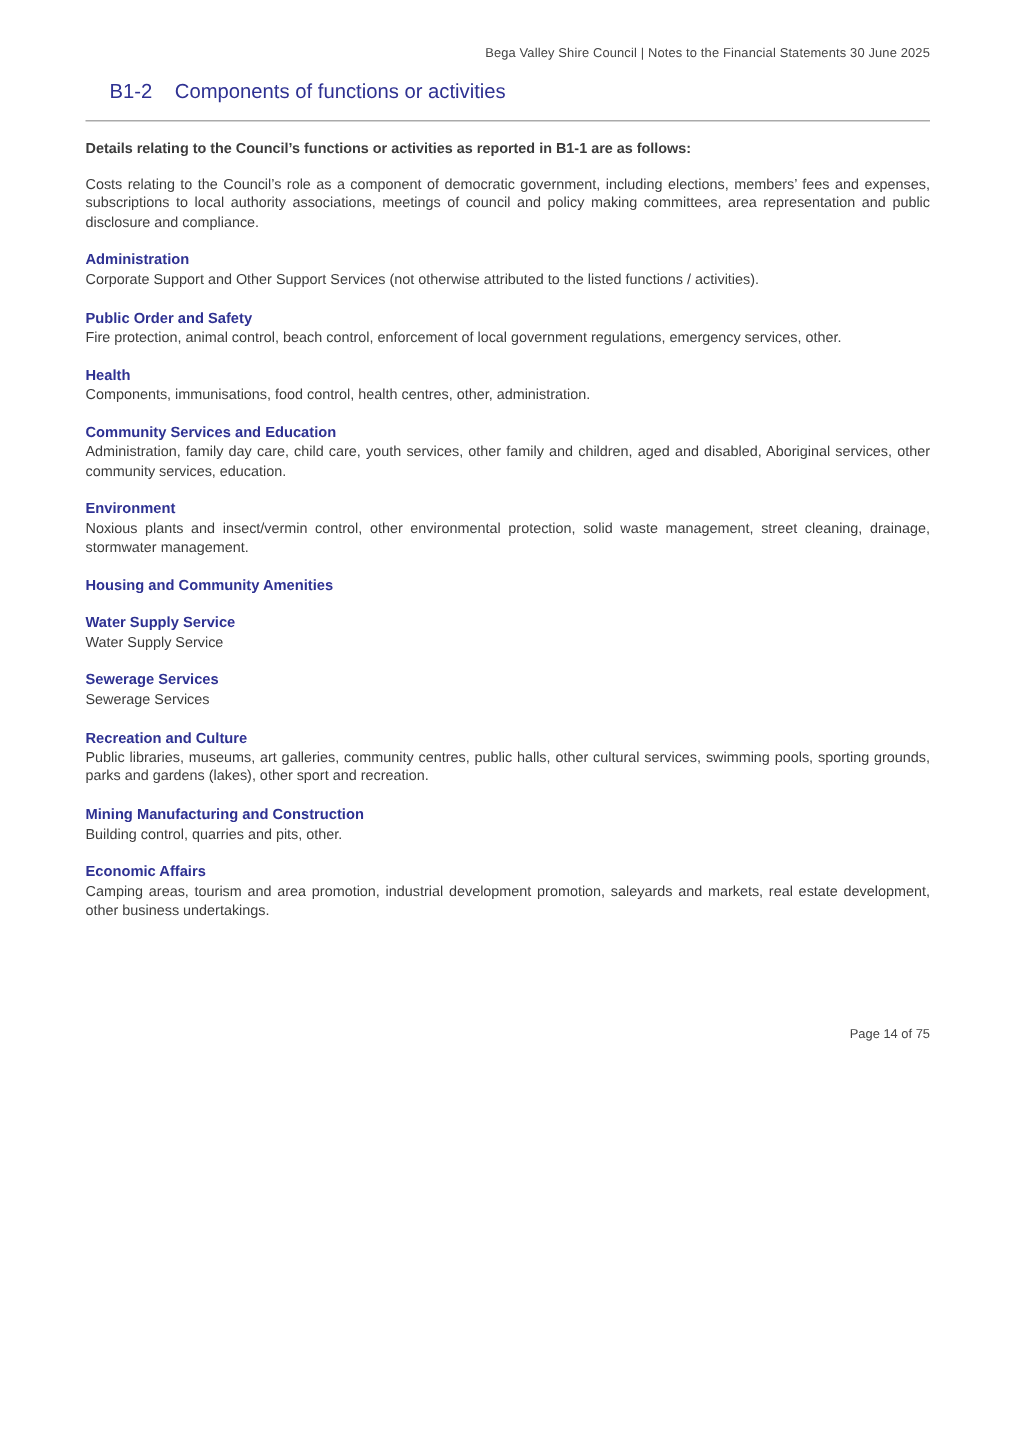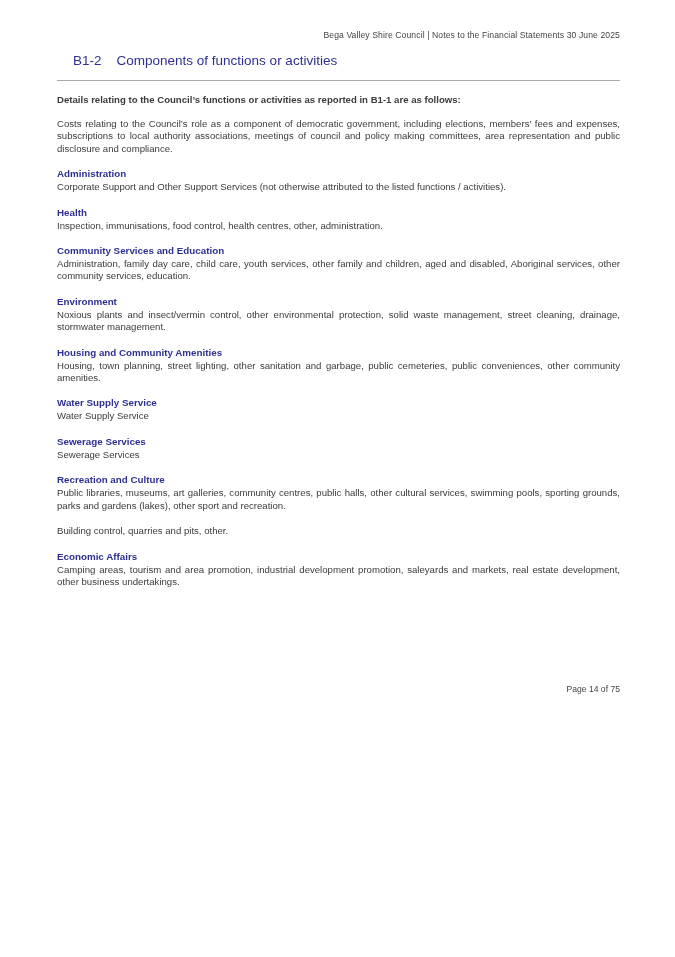--- a/index.html
+++ b/index.html
@@ -77,57 +77,61 @@
 
   <div class="section">
     <p class="sec-p">Costs relating to the Council’s role as a component of democratic government, including elections, members’ fees and expenses, subscriptions to local authority associations, meetings of council and policy making committees, area representation and public disclosure and compliance.</p>
   </div>
 
   <div class="section">
     <h3 class="sec-h">Administration</h3>
     <p class="sec-p">Corporate Support and Other Support Services (not otherwise attributed to the listed functions / activities).</p>
   </div>
 
+  <div class="section">
+    <h3 class="sec-h">Public Order and Safety</h3>
+    <p class="sec-p">Fire protection, animal control, beach control, enforcement of local government regulations, emergency services, other.</p>
+  </div>
 
   <div class="section">
     <h3 class="sec-h">Health</h3>
-    <p class="sec-p">Inspection, immunisations, food control, health centres, other, administration.</p>
+    <p class="sec-p">Components, immunisations, food control, health centres, other, administration.</p>
   </div>
 
   <div class="section">
     <h3 class="sec-h">Community Services and Education</h3>
     <p class="sec-p">Administration, family day care, child care, youth services, other family and children, aged and disabled, Aboriginal services, other community services, education.</p>
   </div>
 
   <div class="section">
     <h3 class="sec-h">Environment</h3>
     <p class="sec-p">Noxious plants and insect/vermin control, other environmental protection, solid waste management, street cleaning, drainage, stormwater management.</p>
   </div>
 
   <div class="section">
     <h3 class="sec-h">Housing and Community Amenities</h3>
-    <p class="sec-p">Housing, town planning, street lighting, other sanitation and garbage, public cemeteries, public conveniences, other community amenities.</p>
   </div>
 
   <div class="section">
     <h3 class="sec-h">Water Supply Service</h3>
     <p class="sec-p">Water Supply Service</p>
   </div>
 
   <div class="section">
     <h3 class="sec-h">Sewerage Services</h3>
     <p class="sec-p">Sewerage Services</p>
   </div>
 
   <div class="section">
     <h3 class="sec-h">Recreation and Culture</h3>
     <p class="sec-p">Public libraries, museums, art galleries, community centres, public halls, other cultural services, swimming pools, sporting grounds, parks and gardens (lakes), other sport and recreation.</p>
   </div>
 
   <div class="section">
+    <h3 class="sec-h">Mining Manufacturing and Construction</h3>
     <p class="sec-p">Building control, quarries and pits, other.</p>
   </div>
 
 
   <div class="section">
     <h3 class="sec-h">Economic Affairs</h3>
     <p class="sec-p">Camping areas, tourism and area promotion, industrial development promotion, saleyards and markets, real estate development, other business undertakings.</p>
   </div>
 
   <div class="footer">Page 14 of 75</div>

